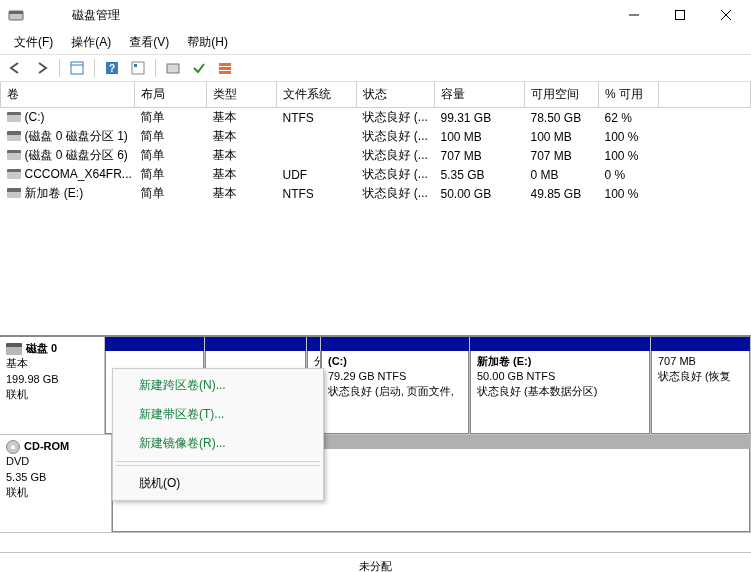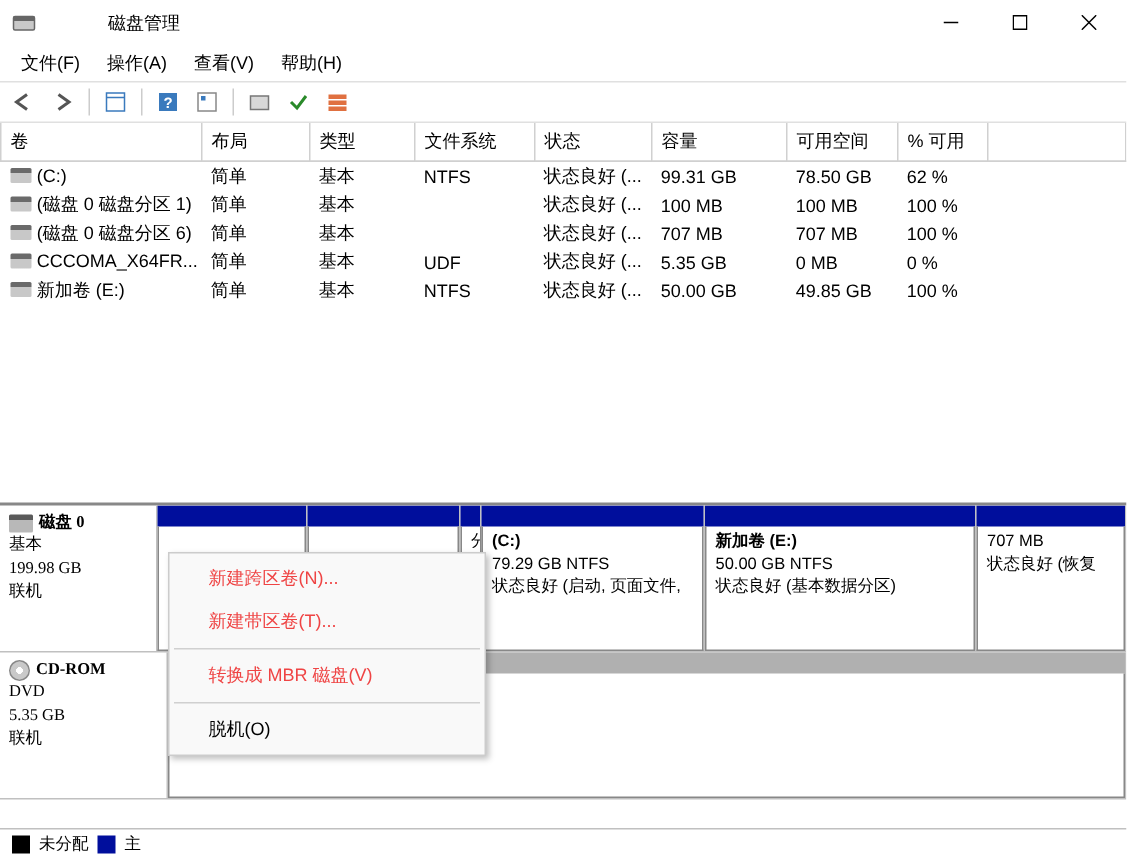--- a/index.html
+++ b/index.html
@@ -20,35 +20,35 @@
   
   .table-wrap { height: 253px; overflow: hidden; }
   table.volumes { width: 100%; border-collapse: collapse; table-layout: fixed; }
   table.volumes th { text-align: left; font-weight: normal; font-size: 12px; border: 1px solid #d0d0d0; border-top: none; background: #fff; padding: 4px 6px; height: 24px; }
   table.volumes td { padding: 1px 6px; height: 18px; white-space: nowrap; overflow: hidden; text-overflow: ellipsis; }
   table.volumes td.col-vol { display: flex; align-items: center; gap: 4px; }
   .vol-icon { width: 14px; height: 10px; background: linear-gradient(#6a6a6a 0 35%, #c8c8c8 35% 100%); border-radius: 1px; flex-shrink: 0; }
   
   .lower { border-top: 2px solid #888; height: 237px; overflow: hidden; }
   .disk-row { display: flex; border-bottom: 1px solid #c0c0c0; }
-  .disk-header { width: 112px; border-right: 1px solid #c0c0c0; padding: 4px 6px; font-size: 11px; line-height: 1.4; font-family: Liberation Serif, serif; }
+  .disk-header { width: 112px; border-right: 1px solid #c0c0c0; padding: 4px 6px; font-size: 11px; line-height: 1.4; }
   .disk-header .disk-name { font-weight: bold; display: flex; align-items: center; gap: 4px; }
   .disk-map { flex: 1; display: flex; }
   .part { border-right: 1px solid #c0c0c0; display: flex; flex-direction: column; position: relative; }
   .part .stripe { height: 14px; background: #000e9c; }
   .part-body { border: 1px solid #888; border-top: none; flex: 1; padding: 3px 6px; font-size: 11px; line-height: 1.35; overflow: hidden; white-space: nowrap; }
   .part-body b { font-weight: bold; }
   .disk-row.cd .stripe { background: #b0b0b0; }
   
-  .legend { position: absolute; bottom: 0; left: 0; height: 20px; display: flex; align-items: center; padding: 0 8px; gap: 6px; font-size: 11px; border-top: 1px solid #c0c0c0; width: 100%; background: #fff; }
+  .legend { position: absolute; bottom: 0; left: 0; height: 20px; display: flex; align-items: center; padding: 0 8px; gap: 6px; font-size: 11px; border-top: 1px solid #c0c0c0; width: 100%; background: #fff; flex-direction: column; }
   .legend .sw { width: 12px; height: 12px; }
   
   .context-menu { position: absolute; left: 112px; top: 368px; width: 212px; background: #f9f9f9; border: 1px solid #ccc; box-shadow: 2px 2px 4px rgba(0,0,0,.25); z-index: 50; padding: 2px; }
   .context-menu .cm-item { padding: 6px 24px; font-size: 12px; cursor: default; }
-  .context-menu .cm-item.disabled { color: #ef4444; }
+  .context-menu .cm-item.disabled { color: #15803d; }
   .context-menu .cm-sep { height: 1px; background: #d0d0d0; margin: 3px 1px; }
   
   .disk-drive-icon { width: 16px; height: 12px; background: linear-gradient(#5a5a5a 0 30%, #b8b8b8 30% 100%); border-radius: 1px; display: inline-block; }
   .cd-drive-icon { width: 14px; height: 14px; border-radius: 50%; background: radial-gradient(circle, #fff 0 25%, #c9c9c9 25% 100%); border: 1px solid #888; display: inline-block; }
 </style>
 </head>
 <body>
 
 <div class="titlebar">
   <span class="app-icon">
@@ -300,18 +300,18 @@
 <div class="legend">
   <span class="sw" style="background:#000"></span>
   <span>未分配</span>
   <span class="sw" style="background:#000e9c"></span>
   <span>主</span>
 </div>
 
 <div class="context-menu">
   <div class="cm-item disabled">新建跨区卷(N)...</div>
   <div class="cm-item disabled">新建带区卷(T)...</div>
+  <div class="cm-item disabled">新建镜像卷(R)...</div>
   <div class="cm-sep"></div>
-  <div class="cm-item disabled">转换成 MBR 磁盘(V)</div>
   <div class="cm-sep"></div>
   <div class="cm-item">脱机(O)</div>
 
 </div>
 
 </body></html>

